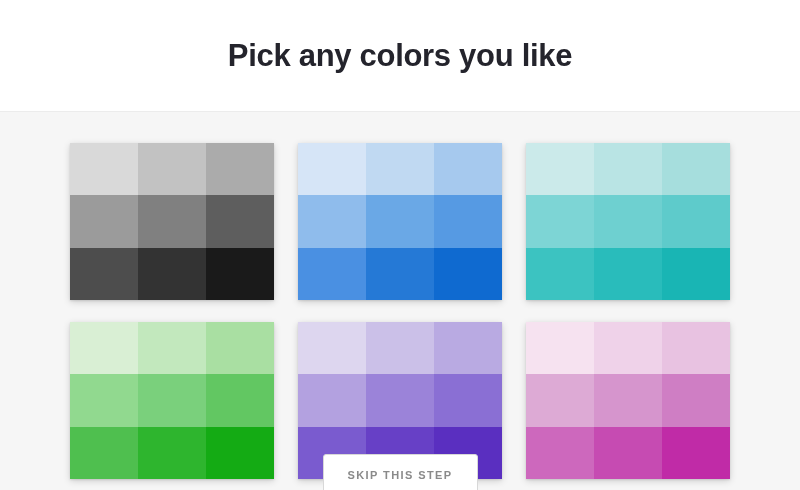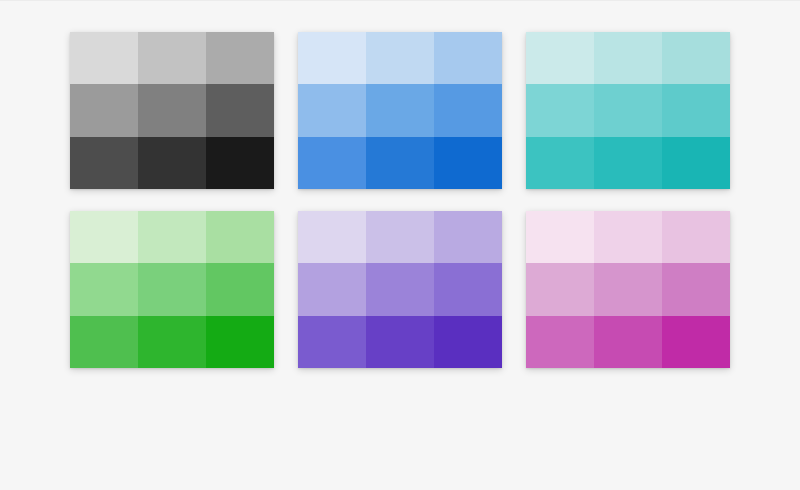--- a/index.html
+++ b/index.html
@@ -111,20 +111,23 @@
     line-height: 40px;
     cursor: pointer;
     font-family: "Liberation Sans", sans-serif;
   }
 </style>
 </head>
 <body>
 
 <div id="app">
 
+  <div class="header">
+    <h1 class="page-title">Pick any colors you like</h1>
+  </div>
 
   <div class="content">
     <div class="palette-grid">
         <div class="palette-card">
           <div class="swatch" style="background: rgb(217, 217, 217);"></div>
           <div class="swatch" style="background: rgb(194, 194, 194);"></div>
           <div class="swatch" style="background: rgb(171, 171, 171);"></div>
           <div class="swatch" style="background: rgb(155, 155, 155);"></div>
           <div class="swatch" style="background: rgb(128, 128, 128);"></div>
           <div class="swatch" style="background: rgb(94, 94, 94);"></div>
@@ -183,14 +186,17 @@
           <div class="swatch" style="background: rgb(221, 170, 213);"></div>
           <div class="swatch" style="background: rgb(214, 149, 205);"></div>
           <div class="swatch" style="background: rgb(207, 126, 196);"></div>
           <div class="swatch" style="background: rgb(205, 104, 189);"></div>
           <div class="swatch" style="background: rgb(198, 75, 178);"></div>
           <div class="swatch" style="background: rgb(192, 43, 167);"></div>
         </div>
       </div>
   </div>
 
+  <div class="footer">
+    <button class="skip-button">SKIP THIS STEP</button>
+  </div>
 
 </div>
 
 </body></html>

